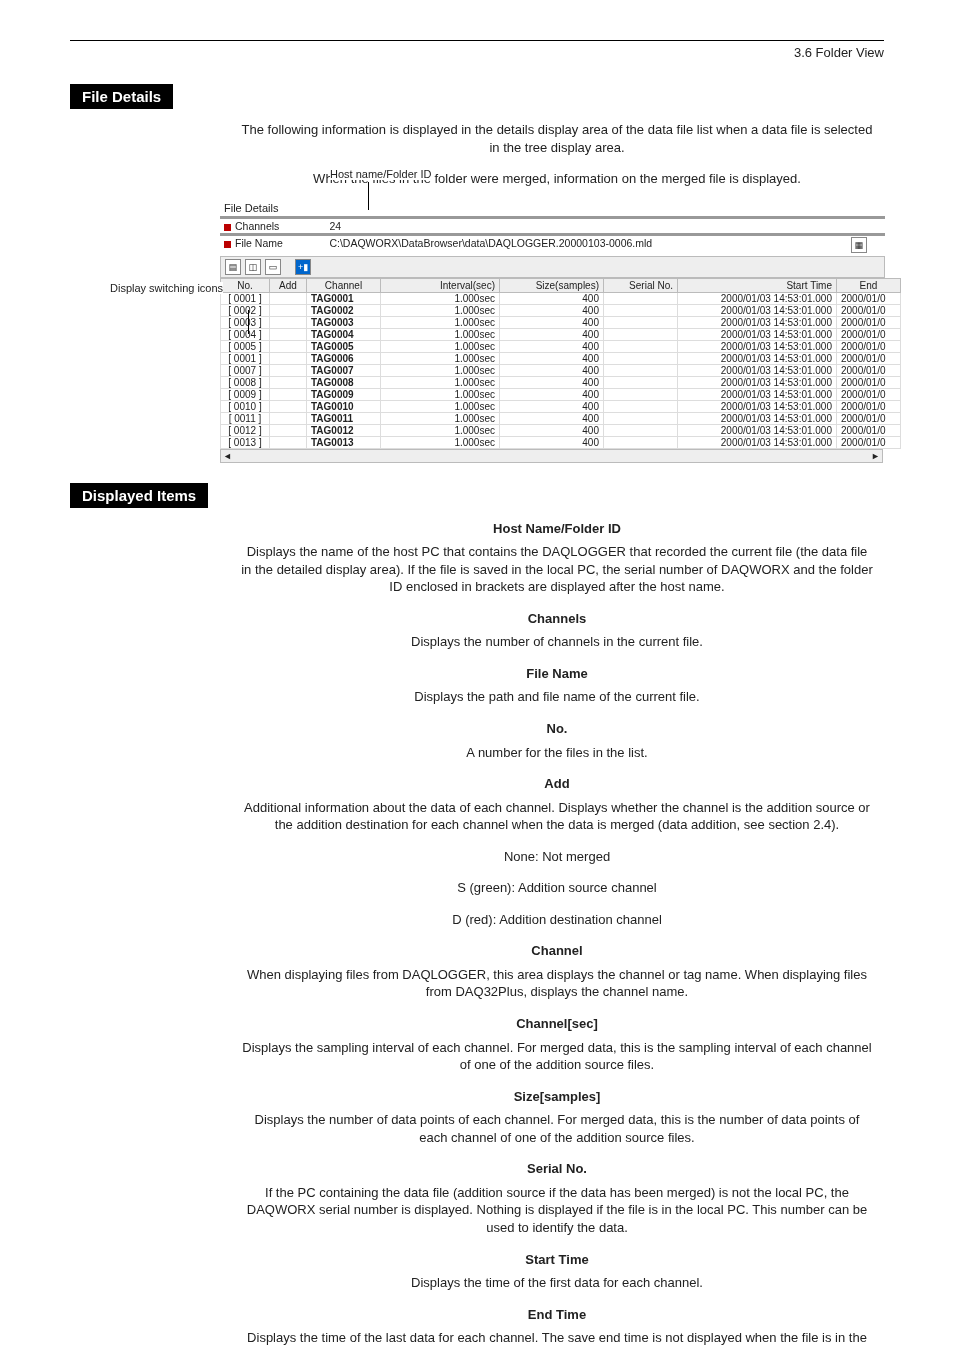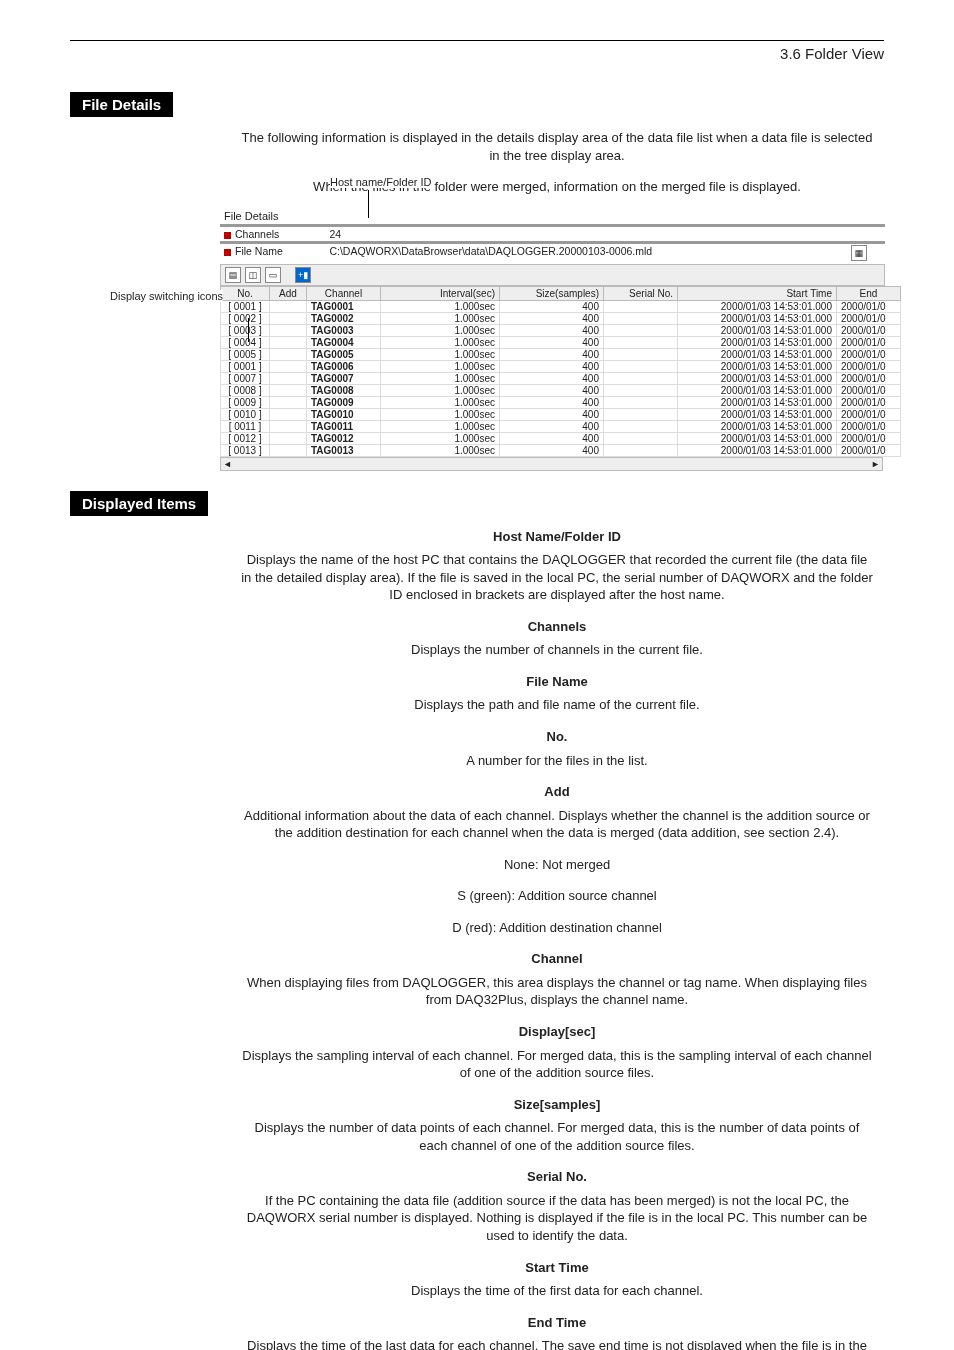--- a/index.html
+++ b/index.html
@@ -13,22 +13,22 @@
   .page {
     padding: 40px 70px 40px 70px;
     box-sizing: border-box;
   }
   .topline {
     border-top: 1px solid #000;
     margin-bottom: 4px;
   }
   .header-right {
     text-align: right;
-    font-size: 15px;
-    margin-bottom: 30px;
+    font-size: 13px;
+    margin-bottom: 24px;
   }
   h2.section {
     background: #000;
     color: #fff;
     display: inline-block;
     padding: 4px 12px;
     font-size: 15px;
     font-weight: bold;
     margin: 0;
   }
@@ -353,21 +353,21 @@
 
   <div class="term">Add</div>
   <p class="sub1">Additional information about the data of each channel. Displays whether the channel is the addition source or the addition destination for each channel when the data is merged (data addition, see section 2.4).</p>
   <p class="sub2"><span>None:</span>	<span>Not merged</span></p>
   <p class="sub2"><span>S (green):</span>	<span>Addition source channel</span></p>
   <p class="sub2"><span>D (red):</span>	<span>Addition destination channel</span></p>
 
   <div class="term">Channel</div>
   <p class="sub1">When displaying files from DAQLOGGER, this area displays the channel or tag name. When displaying files from DAQ32Plus, displays the channel name.</p>
 
-  <div class="term">Display[sec]</div>
+  <div class="term">Channel[sec]</div>
   <p class="sub1">Displays the sampling interval of each channel. For merged data, this is the sampling interval of each channel of one of the addition source files.</p>
 
   <div class="term">Size[samples]</div>
   <p class="sub1">Displays the number of data points of each channel. For merged data, this is the number of data points of each channel of one of the addition source files.</p>
 
   <div class="term">Serial No.</div>
   <p class="sub1">If the PC containing the data file (addition source if the data has been merged) is not the local PC, the DAQWORX serial number is displayed. Nothing is displayed if the file is in the local PC. This number can be used to identify the data.</p>
 
   <div class="term">Start Time</div>
   <p class="sub1">Displays the time of the first data for each channel.</p>

